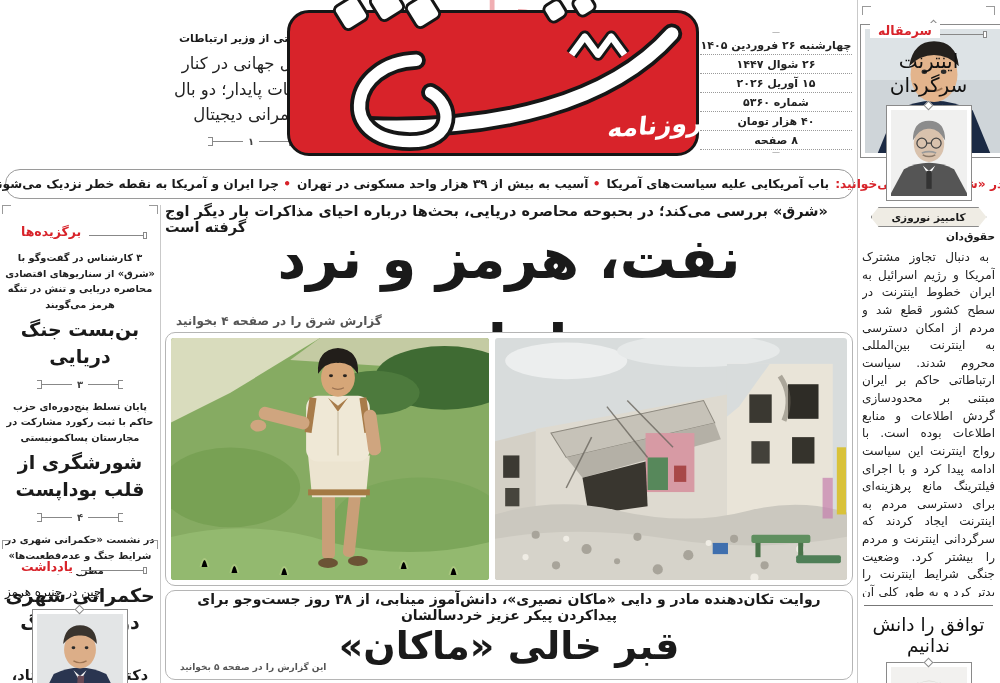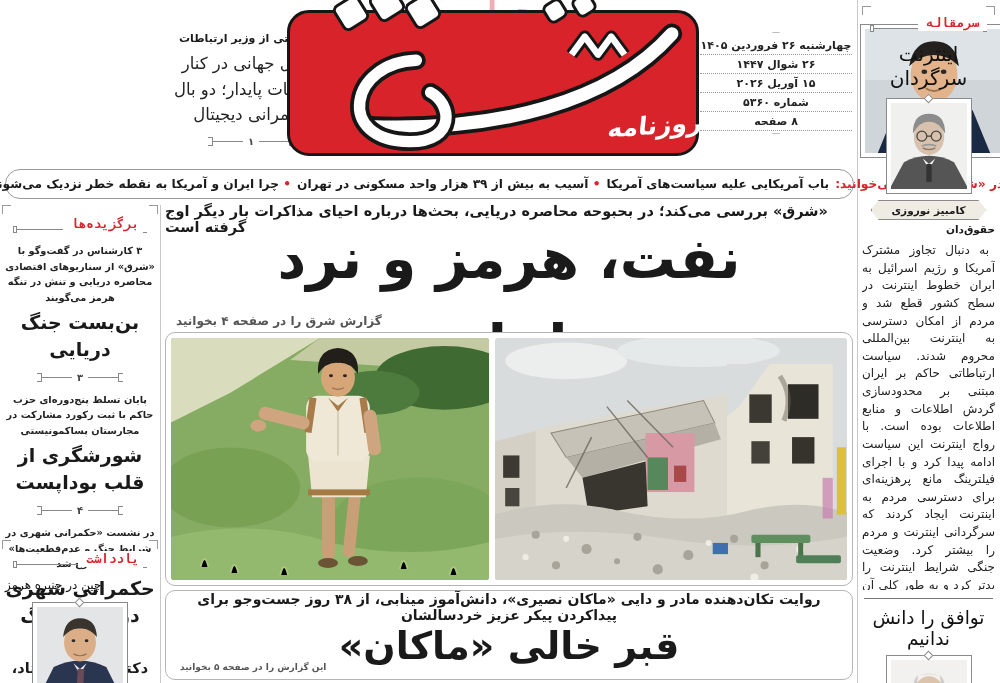--- a/index.html
+++ b/index.html
@@ -89,21 +89,21 @@
   }
   #caption-block .cap-line { margin-top:0; font-size:14px; font-weight:bold; }
   #caption-block .big { font-size:38px; font-weight:bold; margin-top:1px; }
   #caption-block .note { position:absolute; left:14px; bottom:7px; font-size:9px; font-weight:bold; color:#555; }
 
   
   .corner { position:absolute; width:9px; height:9px; border:0 solid #9a9a9a; }
   .corner.tl { top:0; right:0; border-top-width:1px; border-right-width:1px; }
   .corner.tr { top:0; left:0; border-top-width:1px; border-left-width:1px; }
 
-  .sec-head { text-align:right; position:relative; margin:2px 8px 10px;font-family:Liberation Mono, monospace; }
+  .sec-head { text-align:left; position:relative; margin:8px 8px 10px; }
   .sec-head .t { font-size:12.5px; font-weight:bold; color:#d8232a; display:inline-block; background:#fff; padding:0 8px; position:relative; z-index:1; }
   .sec-head .rule { position:absolute; left:0; right:0; top:14px; border-top:1px solid #888; }
   .sec-head .rule i { position:absolute; top:-4px; width:4px; height:7px; border:1px solid #888; background:#fff; }
   .sec-head .rule i.a { left:0; } .sec-head .rule i.b { right:0; }
 
   
   #highlights { left:2px; top:205px; width:156px; padding:8px 3px 4px; }
   #highlights .kick, #note-sec .kick { font-size:9.8px; font-weight:bold; text-align:center; line-height:1.6; color:#222; }
   #highlights .ttl { font-size:19px; font-weight:bold; text-align:center; line-height:1.45; margin:3px 0 0; }
   #highlights .ttl.sm { font-size:14.5px; }
@@ -182,20 +182,21 @@
         <span class="cap r"></span>
     </div>
   </div>
 
   <div class="abs" id="dateline">
     <div class="tick">—</div>
     <div class="row">چهارشنبه ۲۶ فروردین ۱۴۰۵</div>
     <div class="row">۲۶ شوال ۱۴۴۷</div>
     <div class="row">۱۵ آوریل ۲۰۲۶</div>
     <div class="row">شماره ۵۳۶۰</div>
+    <div class="row">۴۰ هزار تومان</div>
     <div class="row">۸ صفحه</div>
     <div class="tick">—</div>
   </div>
 
   <div class="abs" id="today-strip">
     <span class="lbl">در «شرق» امروز می‌خوانید:</span>
     <span class="strip-item">باب آمریکایی علیه سیاست‌های آمریکا</span>
     <span class="strip-item">آسیب به بیش از ۳۹ هزار واحد مسکونی در تهران</span>
     <span class="strip-item">چرا ایران و آمریکا به نقطه خطر نزدیک می‌شوند؟/ محسن شریف‌خدائی</span>
   </div>

